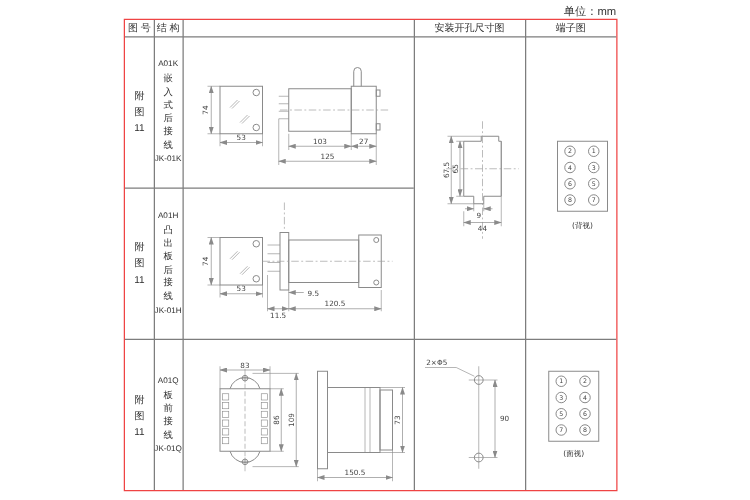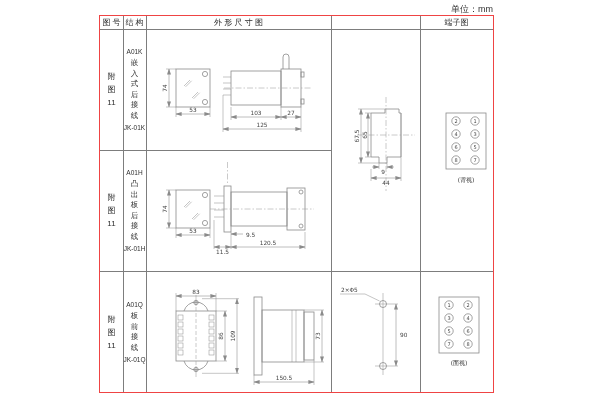--- a/index.html
+++ b/index.html
@@ -47,21 +47,21 @@
     <div class="vl" style="left:23px"></div>
     <div class="vl" style="left:46px"></div>
     <div class="vl" style="left:231px"></div>
     <div class="vl" style="left:320px"></div>
     <div class="hl" style="top:13px;left:0;width:393px"></div>
     <div class="hl" style="top:134px;left:0;width:231px"></div>
     <div class="hl" style="top:255px;left:0;width:393px"></div>
 
     <div class="hcell" style="left:0;width:23px">图 号</div>
     <div class="hcell" style="left:23px;width:23px">结 构</div>
-    <div class="hcell" style="left:46px;width:185px">外 形 尺 寸 图</div>
+    <div class="hcell" style="left:231px;width:89px">安装开孔尺寸图</div>
     <div class="hcell" style="left:320px;width:73px">端子图</div>
 
     <div class="figcell" style="left:0;top:13px;height:121px">
       <div>附</div>
       <div>图</div>
       <div>11</div>
     </div>
     <div class="figcell" style="left:0;top:134px;height:121px">
       <div>附</div>
       <div>图</div>

